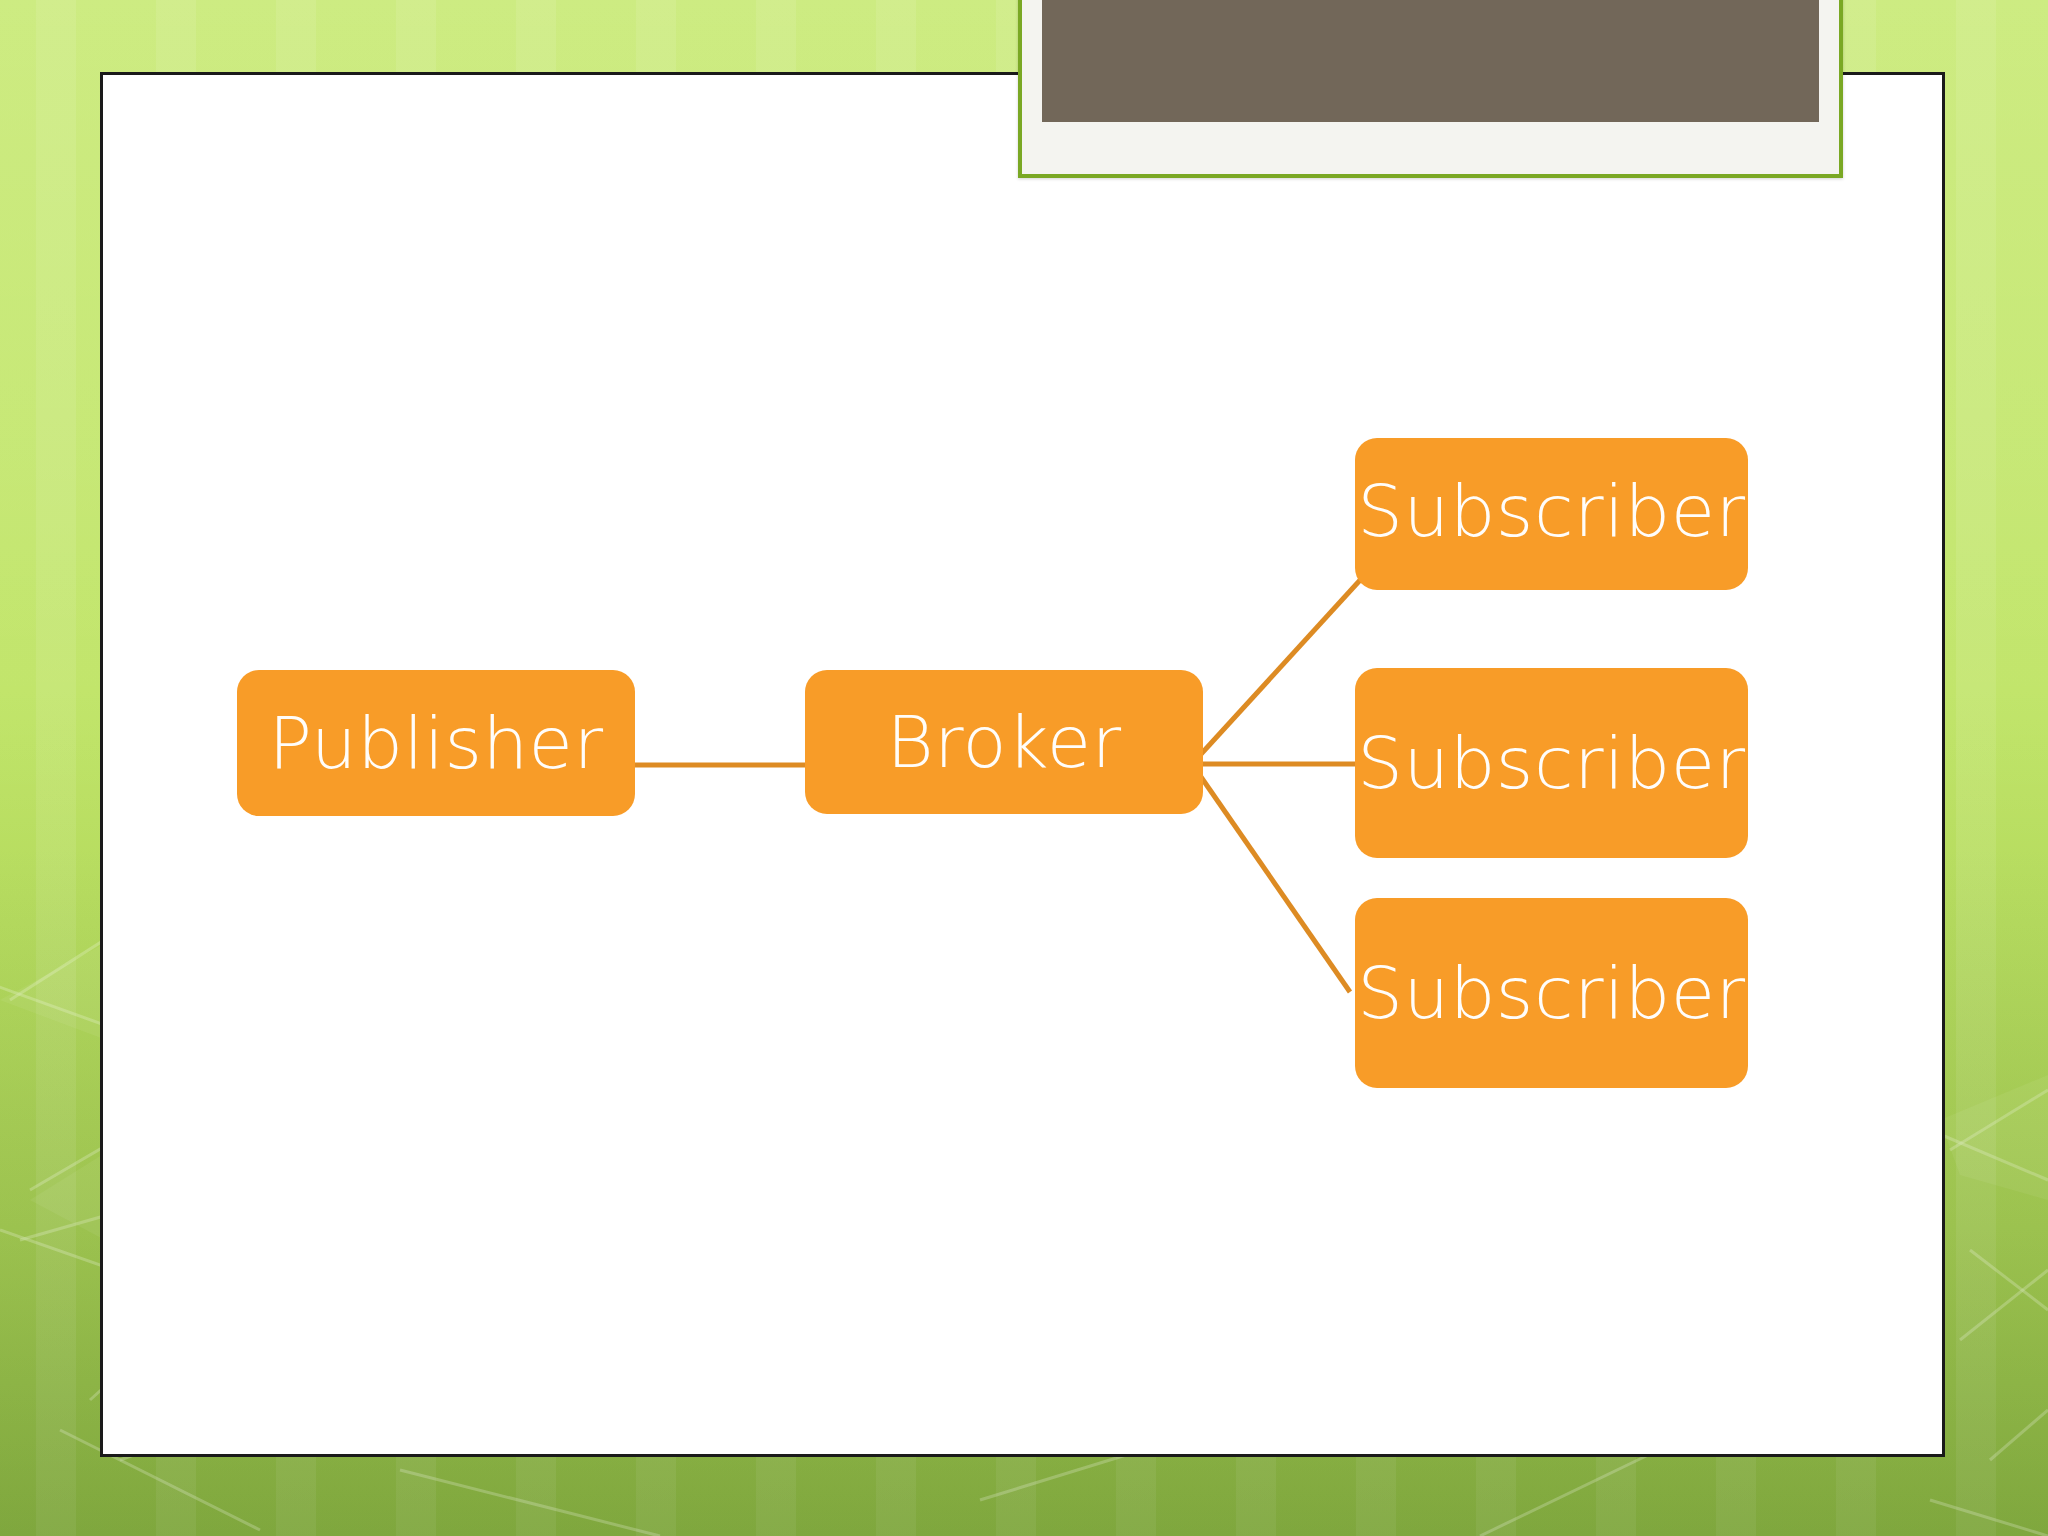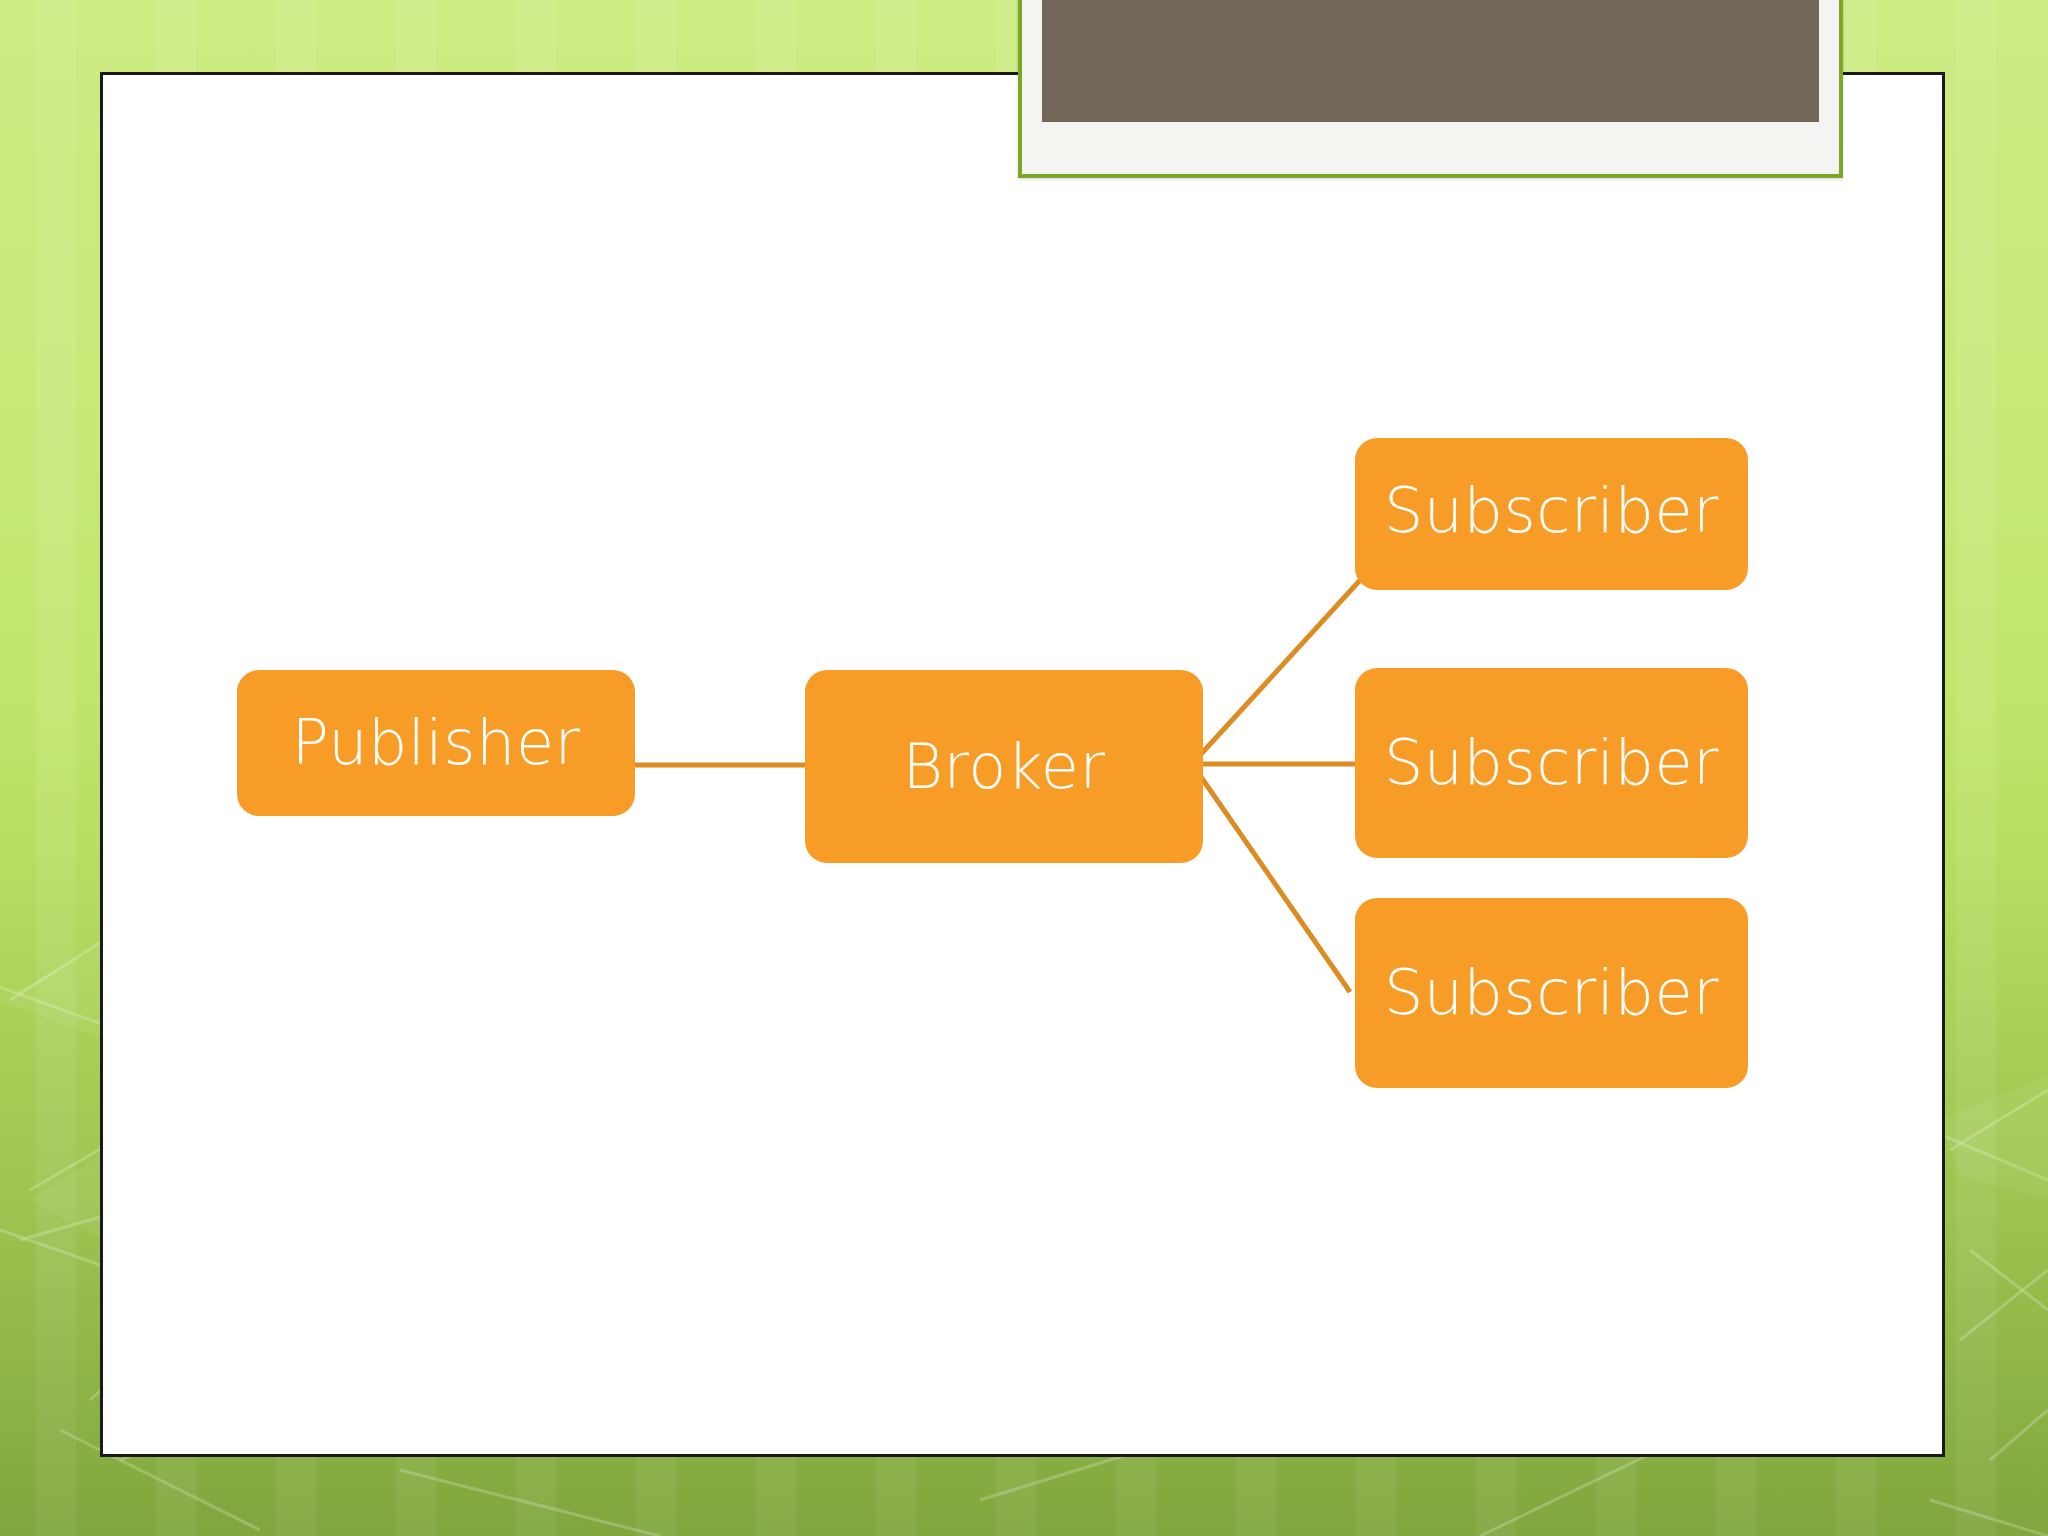--- a/index.html
+++ b/index.html
@@ -101,38 +101,38 @@
     color: #ffffff;
     display: flex;
     align-items: center;
     justify-content: center;
     font-family: "DejaVu Sans", sans-serif;
     font-weight: 300;
     box-sizing: border-box;
     pointer-events: auto;
   }
   .node .label {
-    font-size: 62px;
+    font-size: 72px;
     line-height: 1;
     letter-spacing: 0.5px;
     white-space: nowrap;
     color: #fffdfa;
   }
 
   #node-publisher {
     left: 237px;
     top: 670px;
     width: 398px;
     height: 146px;
   }
   #node-broker {
     left: 805px;
     top: 670px;
     width: 398px;
-    height: 193px;
+    height: 144px;
   }
   #node-sub-1 {
     left: 1355px;
     top: 438px;
     width: 393px;
     height: 152px;
   }
   #node-sub-2 {
     left: 1355px;
     top: 668px;

